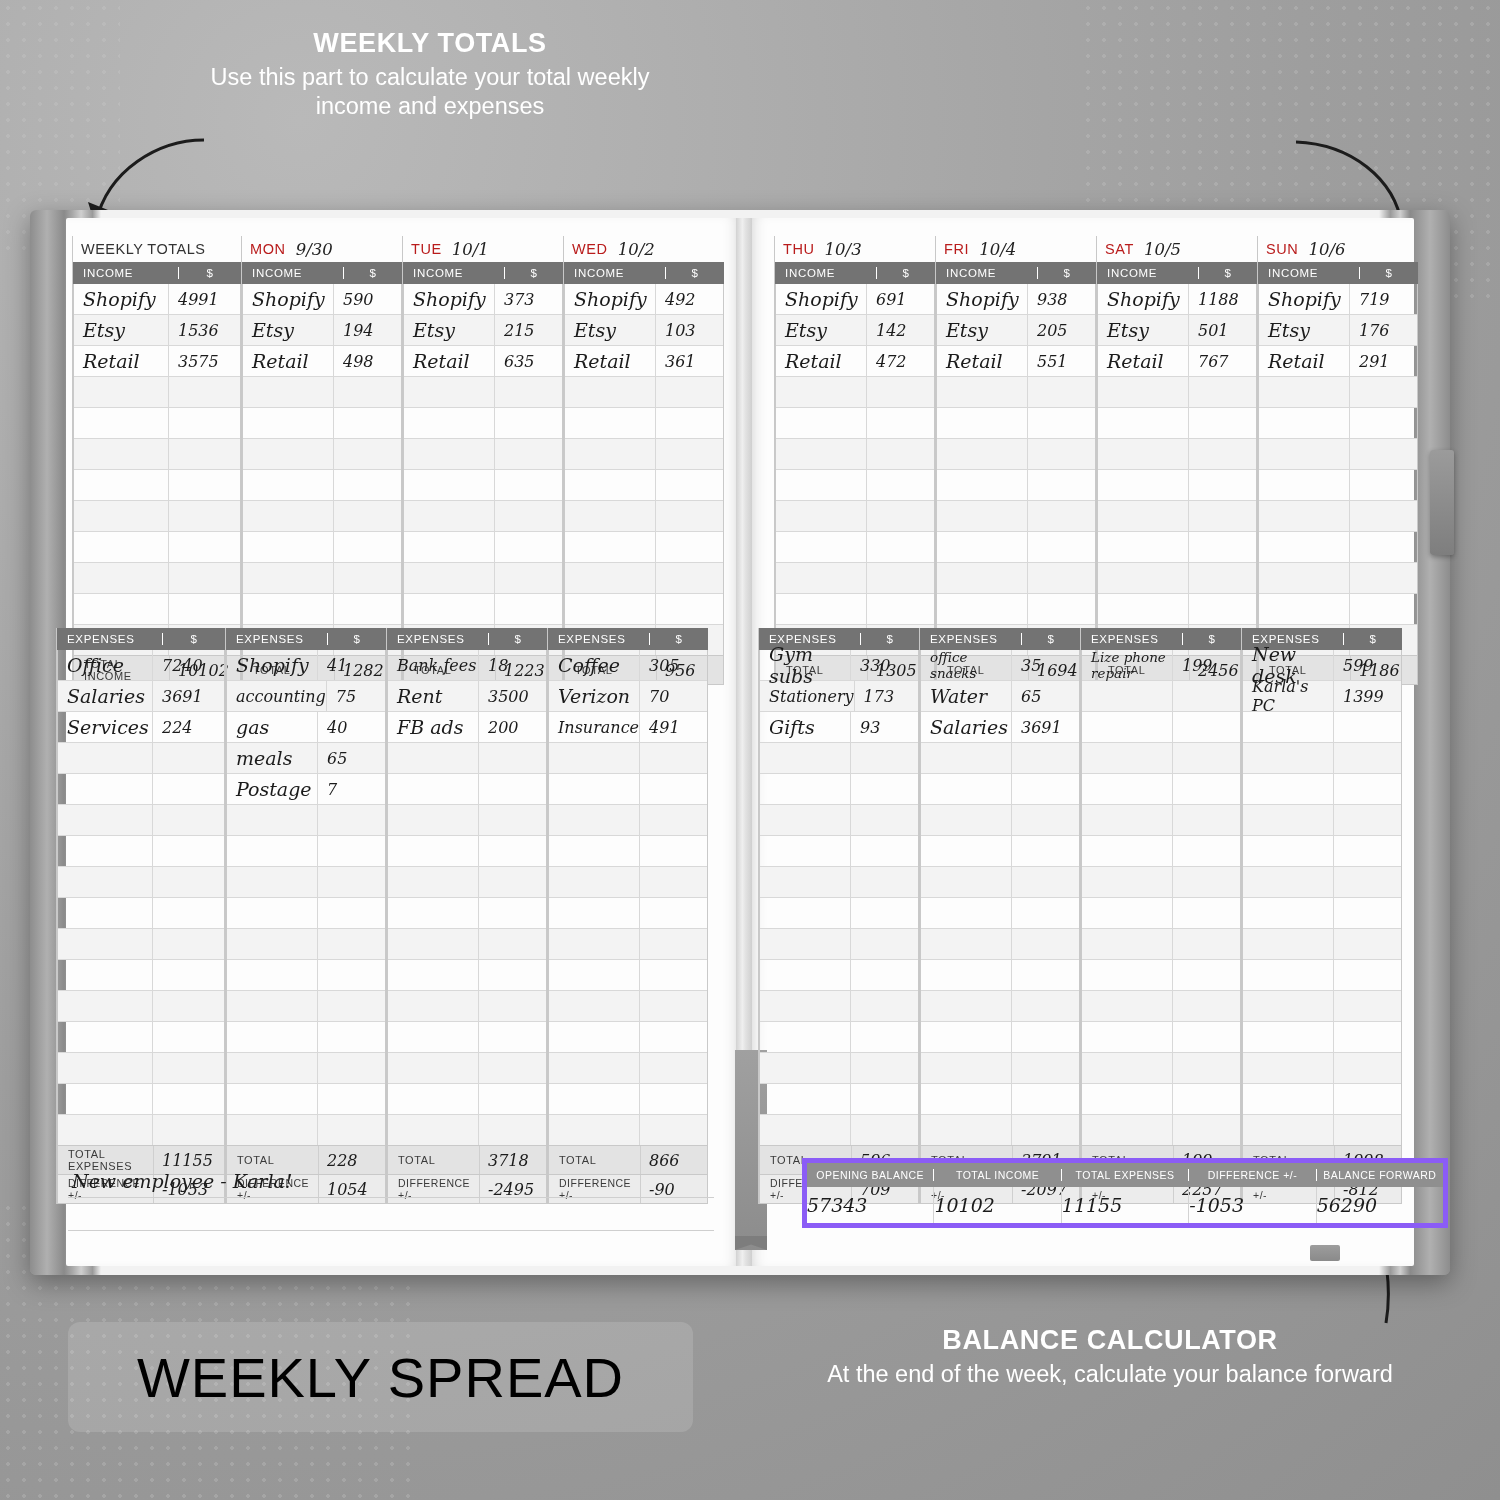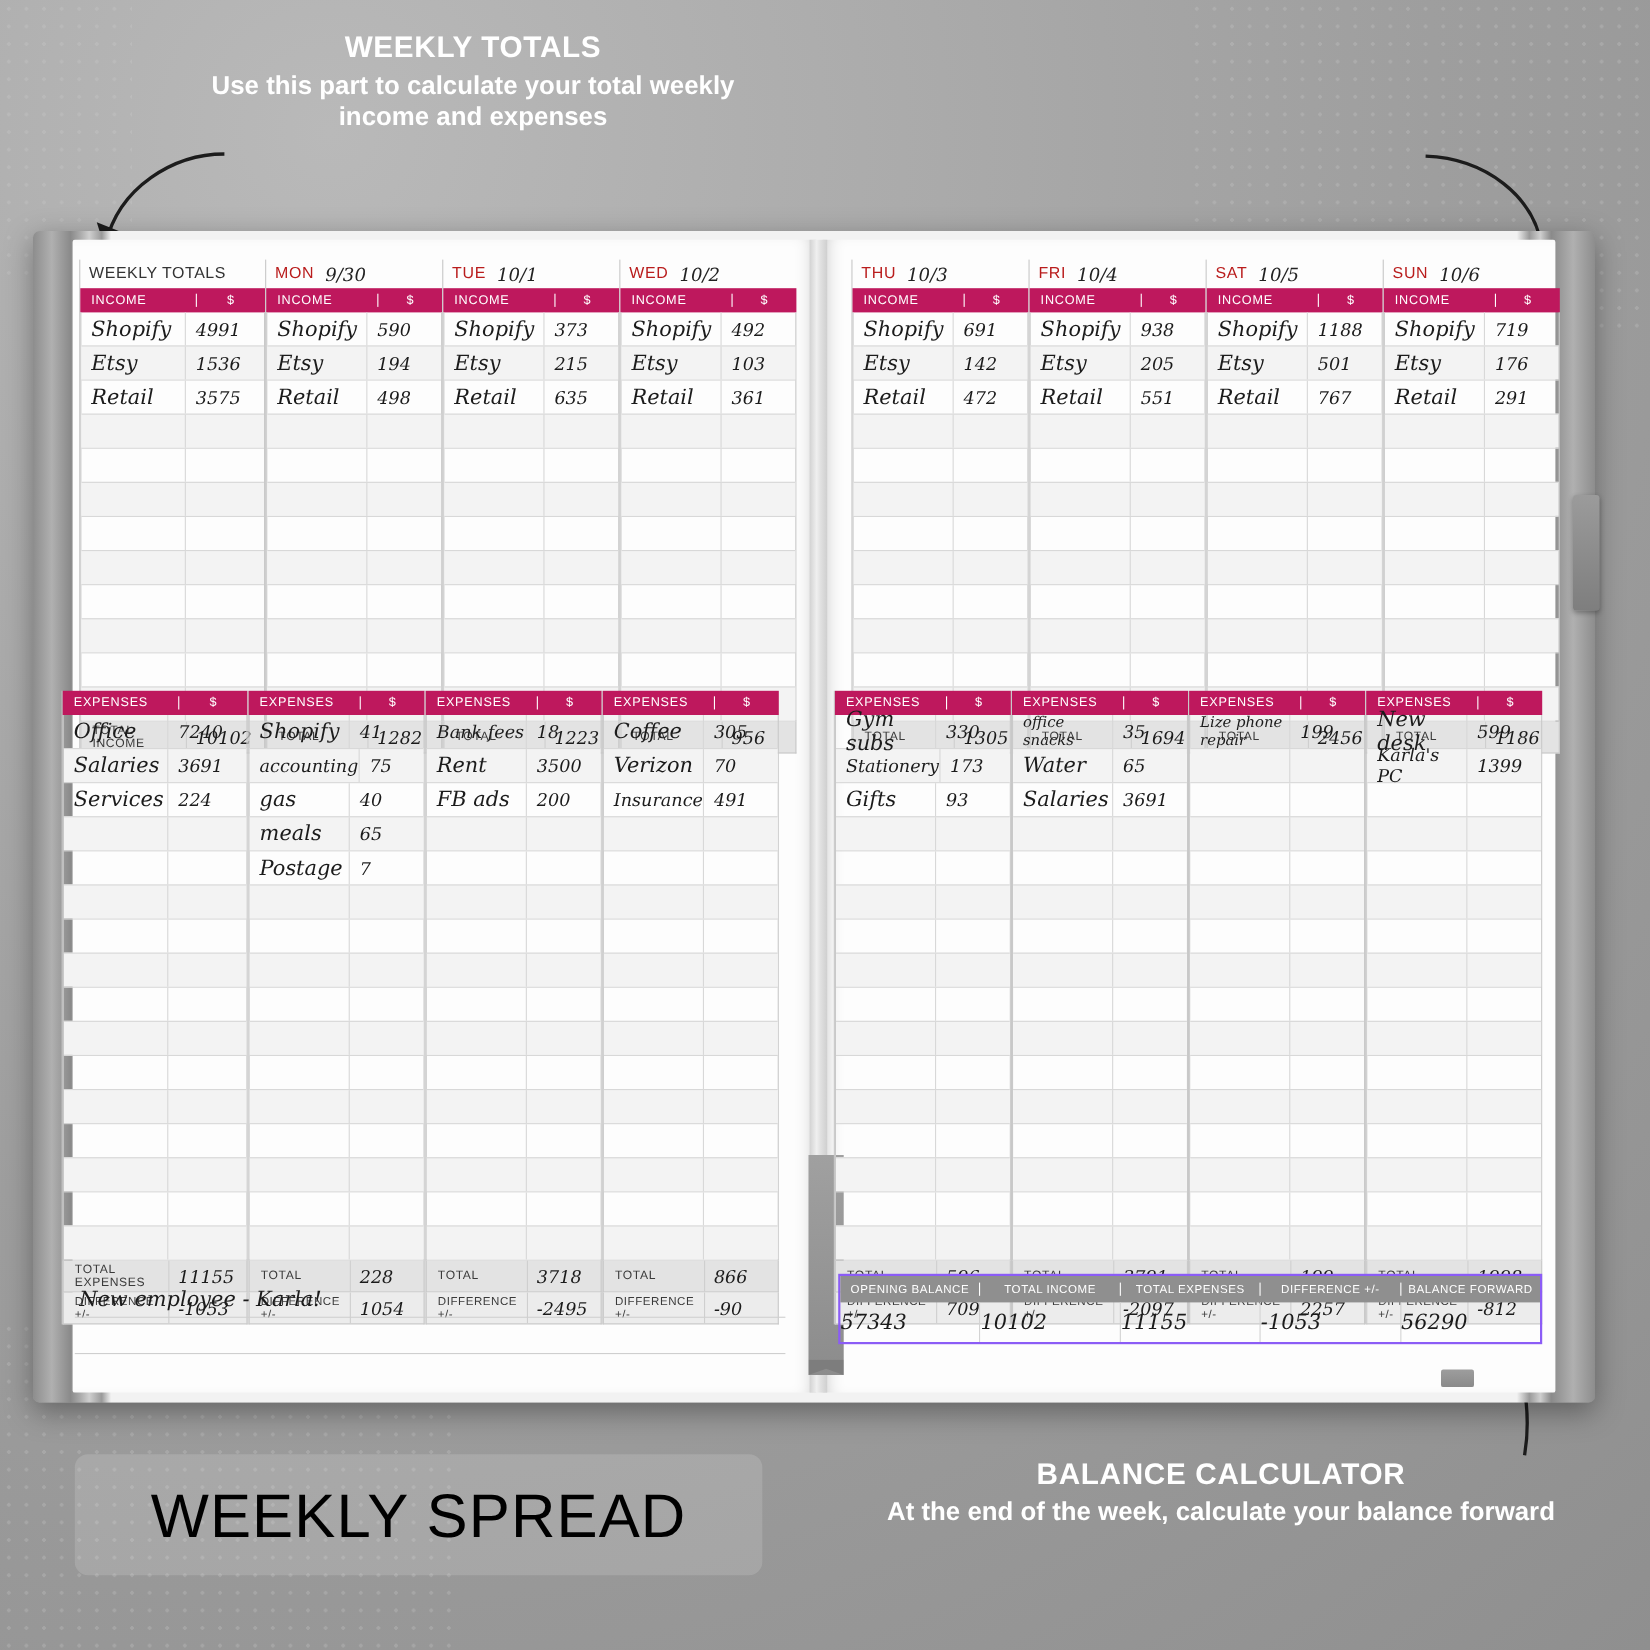--- a/index.html
+++ b/index.html
@@ -13,21 +13,21 @@
   .dots{position:absolute;width:420px;height:300px;opacity:.25;
     background-image:radial-gradient(#cfcfcf 1.6px, transparent 1.7px);
     background-size:16px 16px;pointer-events:none;}
   .dots.tr{right:0;top:0;}
   .dots.bl{left:0;bottom:0;}
   .dots.tl{left:0;top:0;width:120px;height:260px;}
 
   
   .callout{position:absolute;text-align:center;color:#ffffff;}
   .callout .ttl{font-size:27px;font-weight:bold;letter-spacing:.6px;margin-bottom:4px;}
-  .callout .sub{font-size:23.5px;line-height:1.24;font-weight:700;}
+  .callout .sub{font-size:23.5px;line-height:1.24;font-weight:400;}
   #callout-weekly{left:170px;top:28px;width:520px;}
   #callout-daily{left:840px;top:28px;width:500px;}
   #callout-balance{left:800px;top:1325px;width:620px;}
   .arrow{position:absolute;pointer-events:none;}
 
   .badge{position:absolute;left:68px;top:1322px;width:625px;height:110px;
     background:rgba(255,255,255,.14);border-radius:12px;
     display:flex;align-items:center;justify-content:center;}
   .badge span{color:#000000;font-size:56px;letter-spacing:1px;font-weight:400;}
 
@@ -57,21 +57,21 @@
   .cols{position:absolute;display:flex;gap:0;}
   .col{border-left:1px solid #c8c8c8;}
   .col:first-child{border-left:1px solid #c8c8c8;}
 
   .daylbl{height:26px;display:flex;align-items:center;gap:10px;padding-left:8px;
      border-bottom:none;}
   .daylbl .d{font-size:14.5px;letter-spacing:.6px;color:#b91c1c;}
   .daylbl .dt{font-family:"DejaVu Serif",serif;font-style:italic;font-size:16.5px;color:#222;}
   .wt{height:26px;display:flex;align-items:center;padding-left:8px;font-size:14.5px;letter-spacing:.5px;color:#333;}
 
-  .hdr{display:flex;background:#be185d;color:#fff;height:22px;align-items:center;
+  .hdr{display:flex;background:#737373;color:#fff;height:22px;align-items:center;
      font-size:11.5px;letter-spacing:.7px;}
   .hdr .c1{flex:1;padding-left:10px;}
   .hdr .c2{width:58px;text-align:center;border-left:1px solid #fff;}
   .hdr.wide .c2{width:62px;}
 
   .rows{border:1px solid #c9c9c9;border-top:none;}
   .row{display:flex;height:30px;border-top:1px solid #d8d8d8;}
   .row:first-child{border-top:none;}
   .row .c1{flex:1;border-right:1px solid #d8d8d8;display:flex;align-items:center;padding-left:9px;}
   .row .c2{width:58px;display:flex;align-items:center;padding-left:9px;}
@@ -91,22 +91,22 @@
   .diffrow .c1{flex:1;border-right:1px solid #cfcfcf;display:flex;align-items:center;
      padding-left:10px;font-size:10.5px;letter-spacing:.5px;color:#3a3a3a;}
   .diffrow .c2{width:58px;display:flex;align-items:center;padding-left:8px;}
   .diffrow.wide .c2{width:62px;}
 
   
   .notes{position:absolute;left:68px;top:1165px;width:646px;}
   .noteline{height:32px;border-bottom:1px solid #cfcfcf;display:flex;align-items:center;padding-left:4px;}
 
   
-  .balance{position:absolute;left:762px;top:1158px;width:636px;
-     border:2px solid #8b5cf6;}
+  .balance{position:absolute;left:802px;top:1158px;width:636px;
+     border:5px solid #8b5cf6;}
   .balance .bhdr{display:flex;background:#8f8f8f;color:#fff;height:24px;align-items:center;font-size:10.5px;letter-spacing:.5px;}
   .balance .bhdr div{flex:1;text-align:center;border-left:1px solid #fff;}
   .balance .bhdr div:first-child{border-left:none;}
   .balance .bval{display:flex;height:36px;}
   .balance .bval div{flex:1;border-left:1px solid #d3d3d3;display:flex;align-items:center;justify-content:flex-start;}
   .balance .bval div:first-child{border-left:none;}
 </style>
 </head>
 <body>
 

